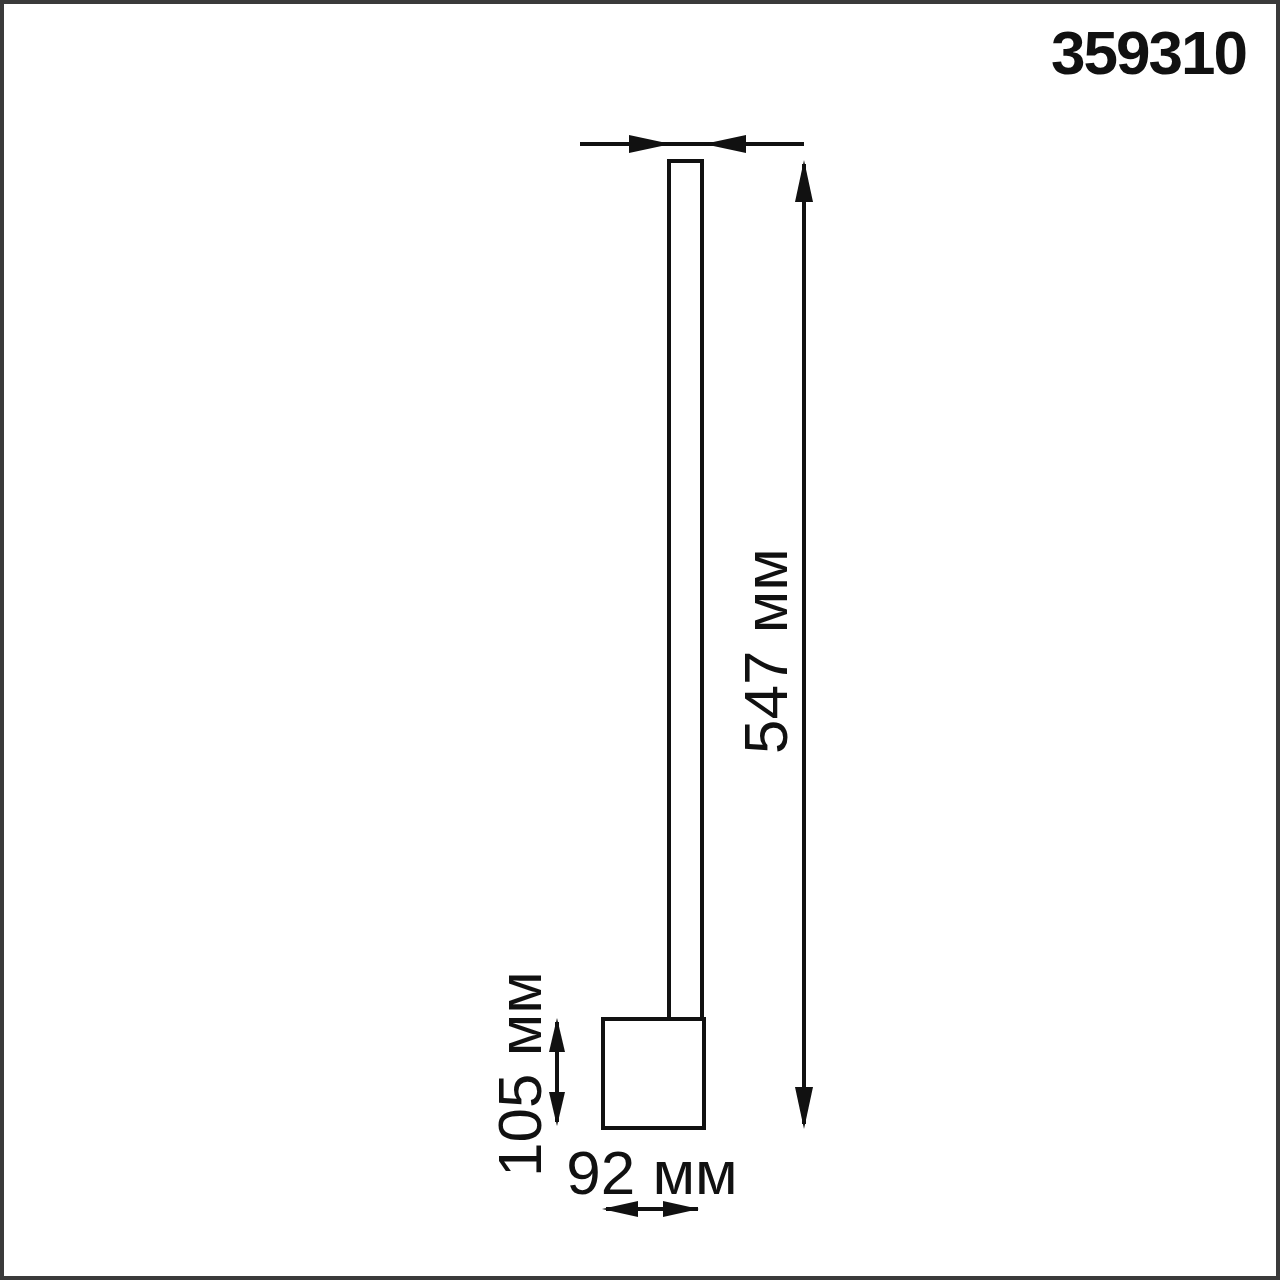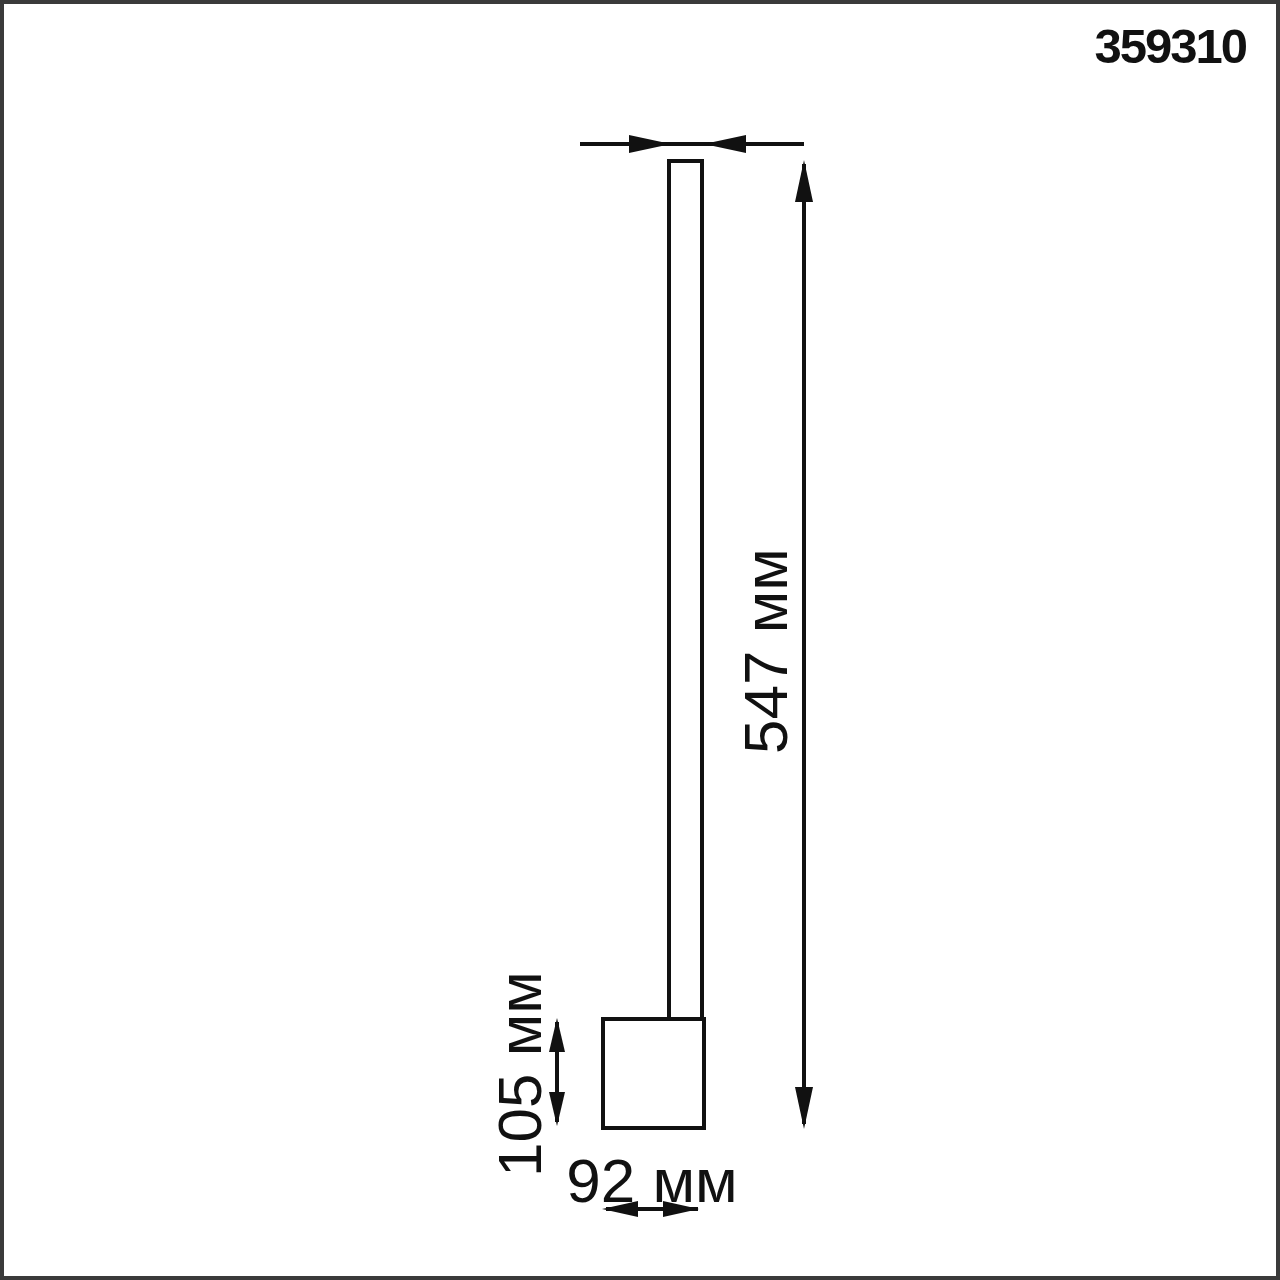--- a/index.html
+++ b/index.html
@@ -14,21 +14,21 @@
     background:var(--bg);
     border:4px solid var(--border);
     box-sizing:border-box;
     overflow:hidden;
     font-family:"Liberation Sans","DejaVu Sans",sans-serif;
     color:var(--ink);
   }
   .product-code{
     position:absolute;
     top:18px;right:30px;
-    font-size:49px;
+    font-size:62px;
     font-weight:700;
     letter-spacing:-2px;
     line-height:1;
     color:var(--ink);
   }
   .dim-label{
     position:absolute;
     font-size:62px;
     line-height:1;
     white-space:nowrap;
@@ -87,18 +87,18 @@
   <div class="vline" style="left:798px;top:160px;height:960px;"></div>
   <div class="arr arrU" style="left:791px;top:156px;"></div>
   <div class="arr arrD" style="left:791px;top:1083px;"></div>
   <div class="dim-label rot" style="left:642px;top:616px;width:240px;">547 мм</div>
 
   <div class="vline" style="left:551px;top:1018px;height:100px;"></div>
   <div class="arr arrUs" style="left:545px;top:1014px;"></div>
   <div class="arr arrDs" style="left:545px;top:1088px;"></div>
   <div class="dim-label rot" style="left:396px;top:1039px;width:240px;">105 мм</div>
 
-  <div class="dim-label" style="left:558px;top:1138px;width:180px;margin-top:8px;">92 мм</div>
+  <div class="dim-label" style="left:558px;top:1138px;width:180px;">92 мм</div>
   <div class="hline" style="left:602px;top:1203px;width:92px;"></div>
   <div class="arr arrLs" style="left:598px;top:1197px;"></div>
   <div class="arr arrRs" style="left:659px;top:1197px;"></div>
 
 </div>
 
 </body></html>

